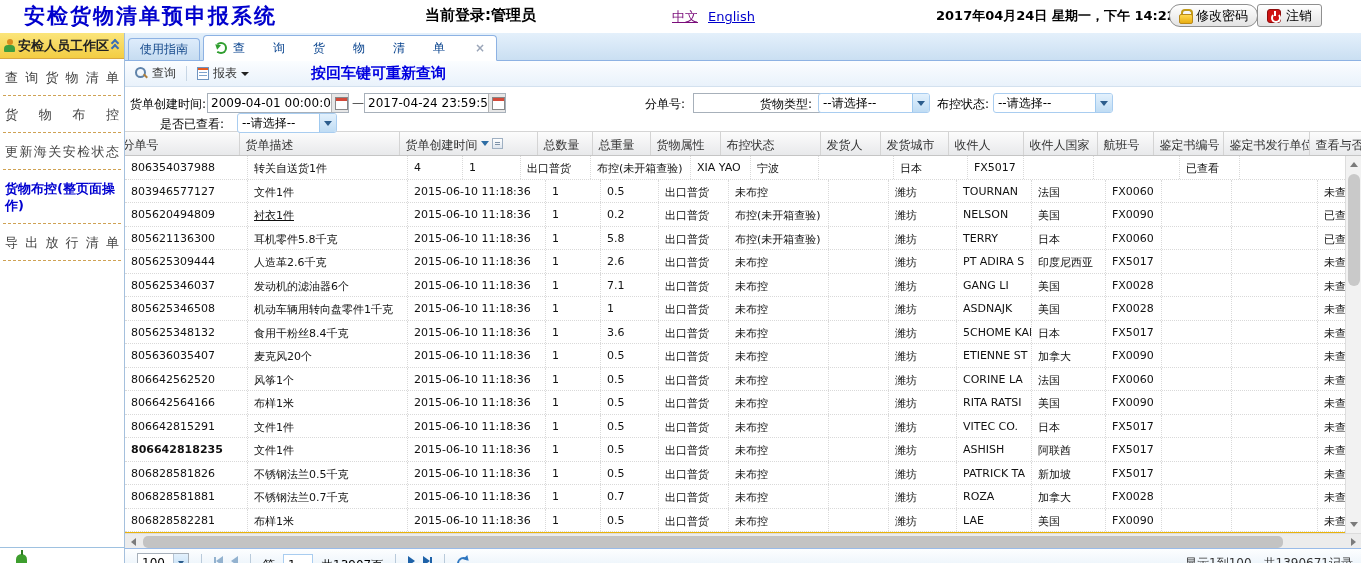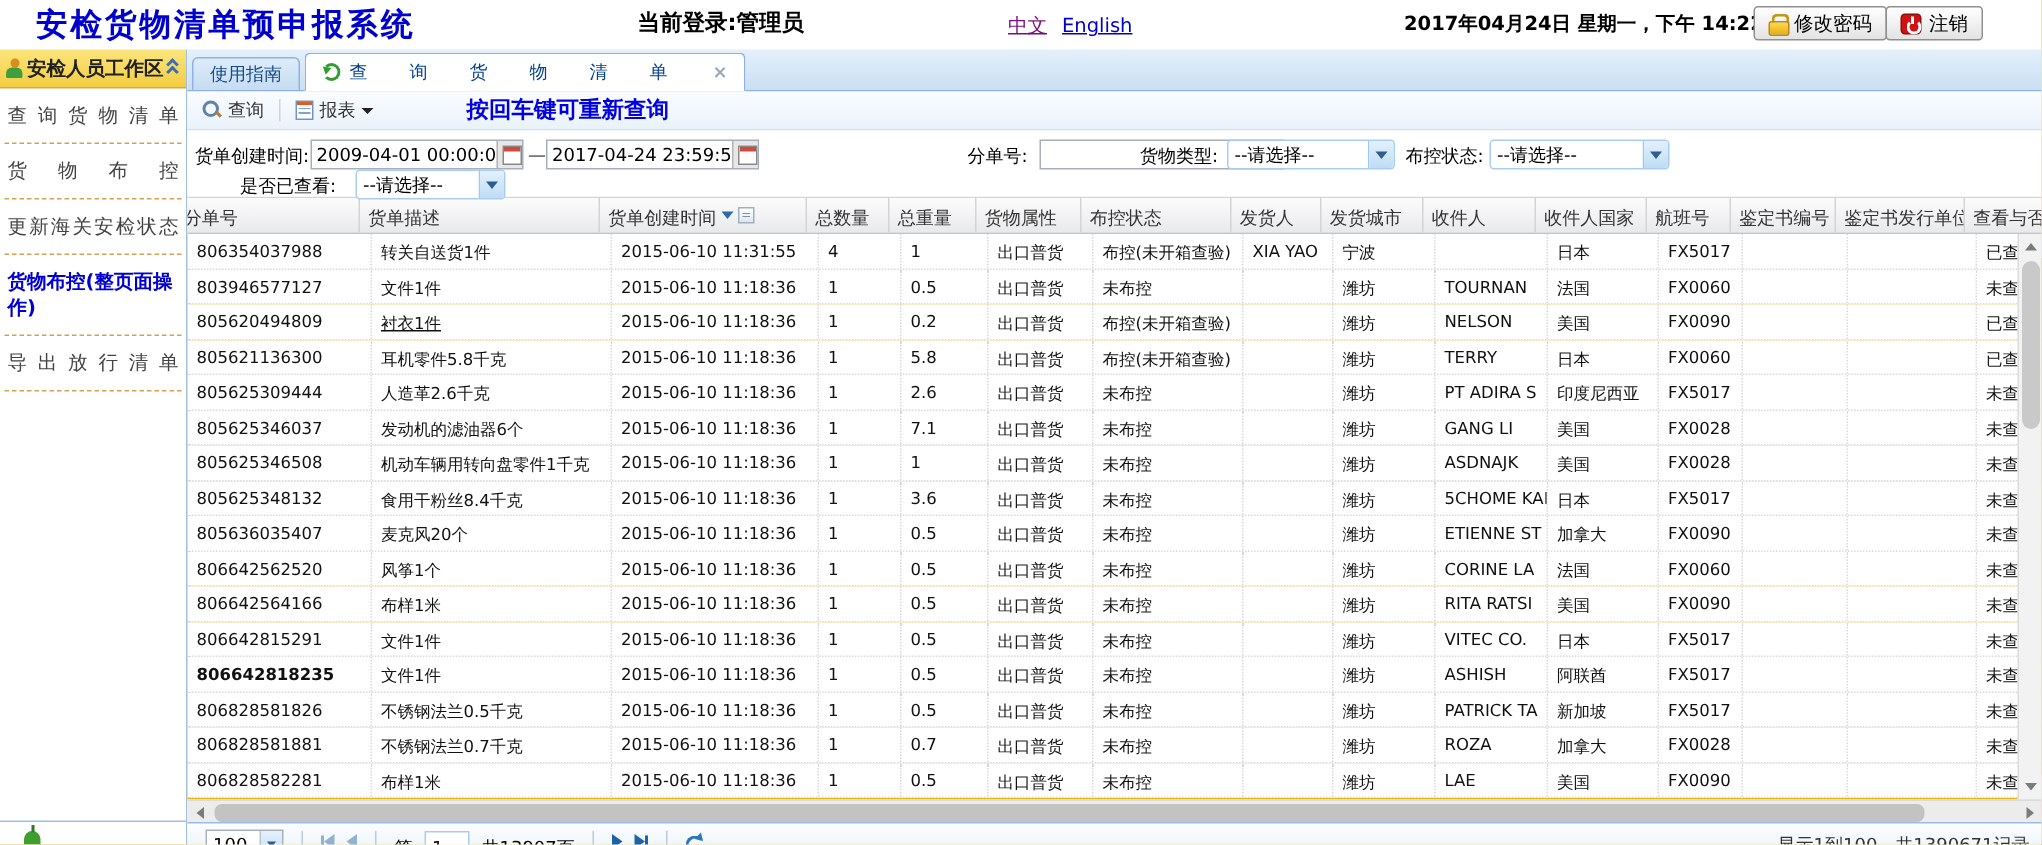--- a/index.html
+++ b/index.html
@@ -11,21 +11,21 @@
   .app-title { position:absolute; left:24px; top:2px; font-size:21px; font-weight:bold; color:#0101cd; letter-spacing:2px; white-space:nowrap; }
   .login-info { position:absolute; left:425px; top:6px; font-size:15px; font-weight:bold; }
   .lang-links { position:absolute; left:672px; top:8px; font-size:13px; }
   .lang-links a { text-decoration:underline; margin-right:10px; cursor:pointer; }
   .lang-zh { color:#7a0d7a; }
   .lang-en { color:#0000cc; }
   .datetime { position:absolute; left:936px; top:7px; font-size:13px; font-weight:bold; white-space:nowrap; }
   .hbtn { position:absolute; top:4px; height:23px; border:1px solid #8f8f8f; border-radius:3px;
           background:linear-gradient(#ffffff,#e3e3e3); display:flex; align-items:center; gap:5px;
           padding:0 9px; font-size:13px; cursor:pointer; }
-  #btn-password { right:103px; }
+  #btn-password { right:103px;border-radius:11px; }
   #btn-logout { right:39px; }
   .lock-icon { position:relative; width:12px; height:13px; display:inline-block; }
   .lock-icon::before { content:""; position:absolute; left:2px; top:0; width:8px; height:7px;
           border:2px solid #c29a18; border-bottom:none; border-radius:4px 4px 0 0; }
   .lock-icon::after { content:""; position:absolute; left:0; top:5px; width:12px; height:8px;
           background:linear-gradient(#ffd84d,#e8ae14); border:1px solid #b8891a; border-radius:2px; }
   .power-icon { position:relative; width:14px; height:14px; display:inline-block; background:#cf1313;
           border-radius:3px; border:1px solid #8e0d0d; }
   .power-icon::before { content:""; position:absolute; left:3px; top:3px; width:6px; height:6px;
           border:2px solid #fff; border-radius:50%; border-top-color:transparent; }
@@ -305,21 +305,20 @@
         <span>鉴定书发行单位</span>
       </div>
       <div class="hcell" style="width: 60px;">
         <span>查看与否</span>
       </div>
     </div>
   <div class="gridbody">
       <div class="grow">
         <div class="gcell" style="width: 123px;">806354037988</div>
         <div class="gcell" style="width: 160px;">转关自送货1件</div>
-        <div class="gcell" style="width: 138px;">2015-06-10 11:31:55</div>
         <div class="gcell" style="width: 55px;">4</div>
         <div class="gcell" style="width: 58px;">1</div>
         <div class="gcell" style="width: 70px;">出口普货</div>
         <div class="gcell" style="width: 100px;">布控(未开箱查验)</div>
         <div class="gcell" style="width: 60px;">XIA YAO</div>
         <div class="gcell" style="width: 68px;">宁波</div>
         <div class="gcell" style="width: 75px;"></div>
         <div class="gcell" style="width: 74px;">日本</div>
         <div class="gcell" style="width: 56px;">FX5017</div>
         <div class="gcell" style="width: 70px;"></div>

